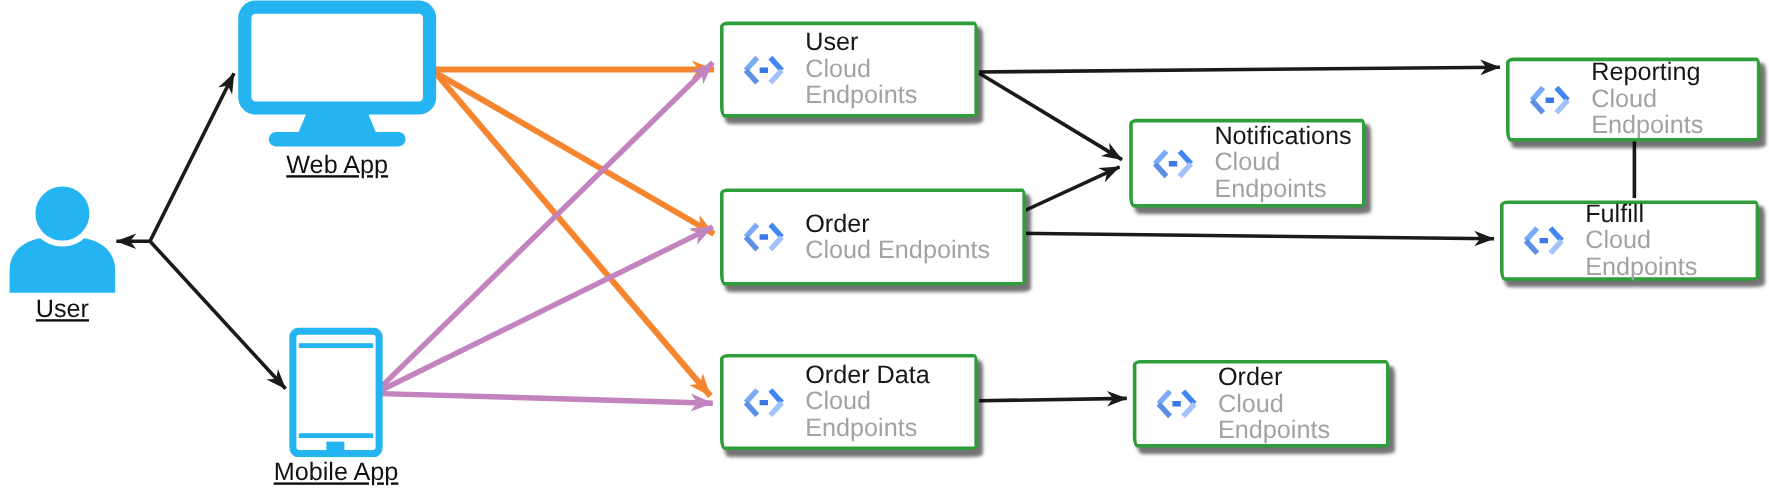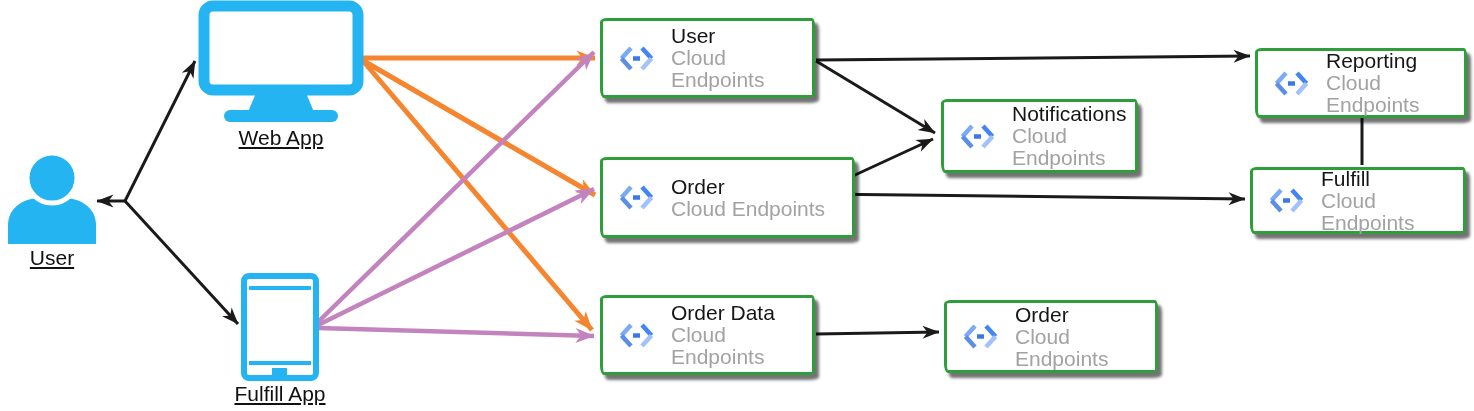--- a/index.html
+++ b/index.html
@@ -92,21 +92,21 @@
     <rect x="26" y="110" width="114" height="12" rx="6" fill="#25B4F2"></rect>
   </svg>
   <div class="actor-label" id="label-web-app">Web App</div>
 
   <svg class="actor" id="actor-mobile-app" viewBox="0 0 78 108">
     <rect x="3" y="3" width="72" height="102" rx="5" fill="#ffffff" stroke="#25B4F2" stroke-width="6"></rect>
     <rect x="8" y="13" width="62" height="4" fill="#25B4F2"></rect>
     <rect x="8" y="88" width="62" height="4" fill="#25B4F2"></rect>
     <rect x="31" y="95" width="15" height="7" fill="#25B4F2"></rect>
   </svg>
-  <div class="actor-label" id="label-mobile-app">Fulfill App</div>
+  <div class="actor-label" id="label-mobile-app">Mobile App</div>
 
   <div class="svc" id="svc-user-ep">
     <span class="ep-icon">
       <svg width="37" height="27" viewBox="0 0 37 27">
         <g fill="none" stroke-width="4.5" stroke-linecap="butt">
           <path d="M13,3 L3.5,13.5" stroke="#7BAAF7"></path>
           <path d="M3.5,13.5 L13,24" stroke="#5C8EE6"></path>
           <path d="M15,13.5 L22,13.5" stroke="#3B78E7"></path>
           <path d="M24,3 L33.5,13.5" stroke="#4285F4"></path>
           <path d="M33.5,13.5 L24,24" stroke="#A3C2F9"></path>

